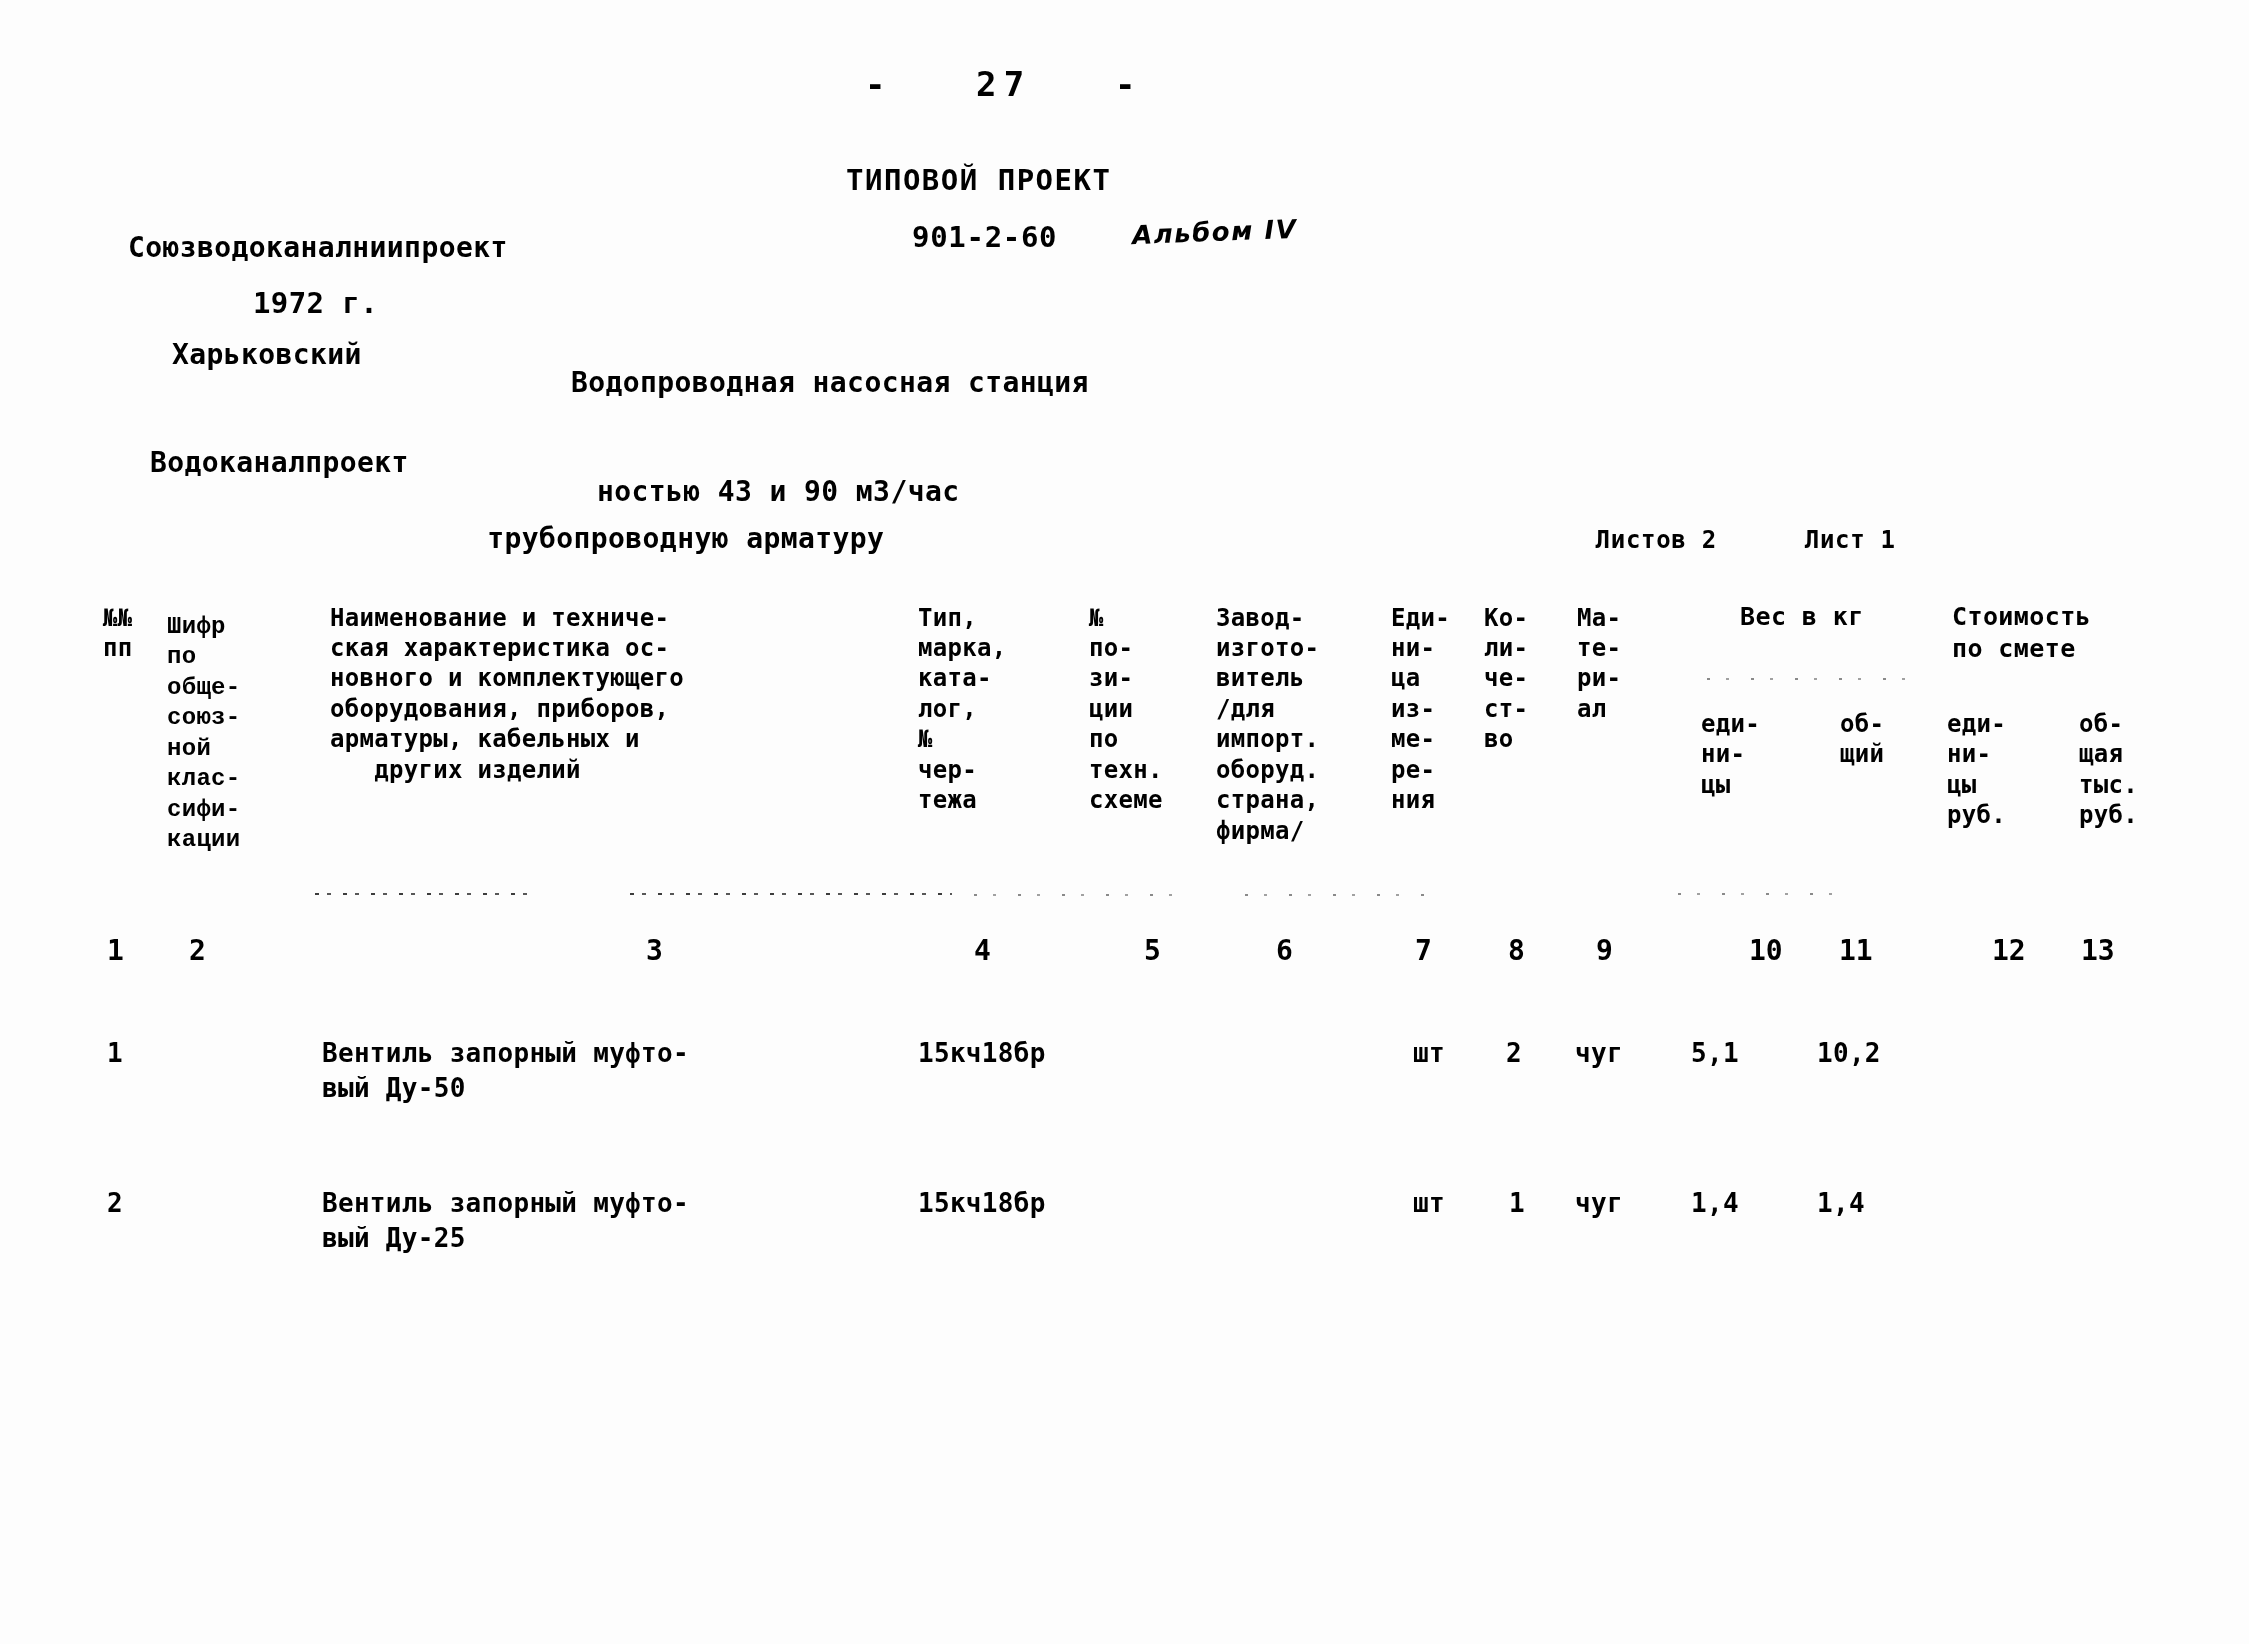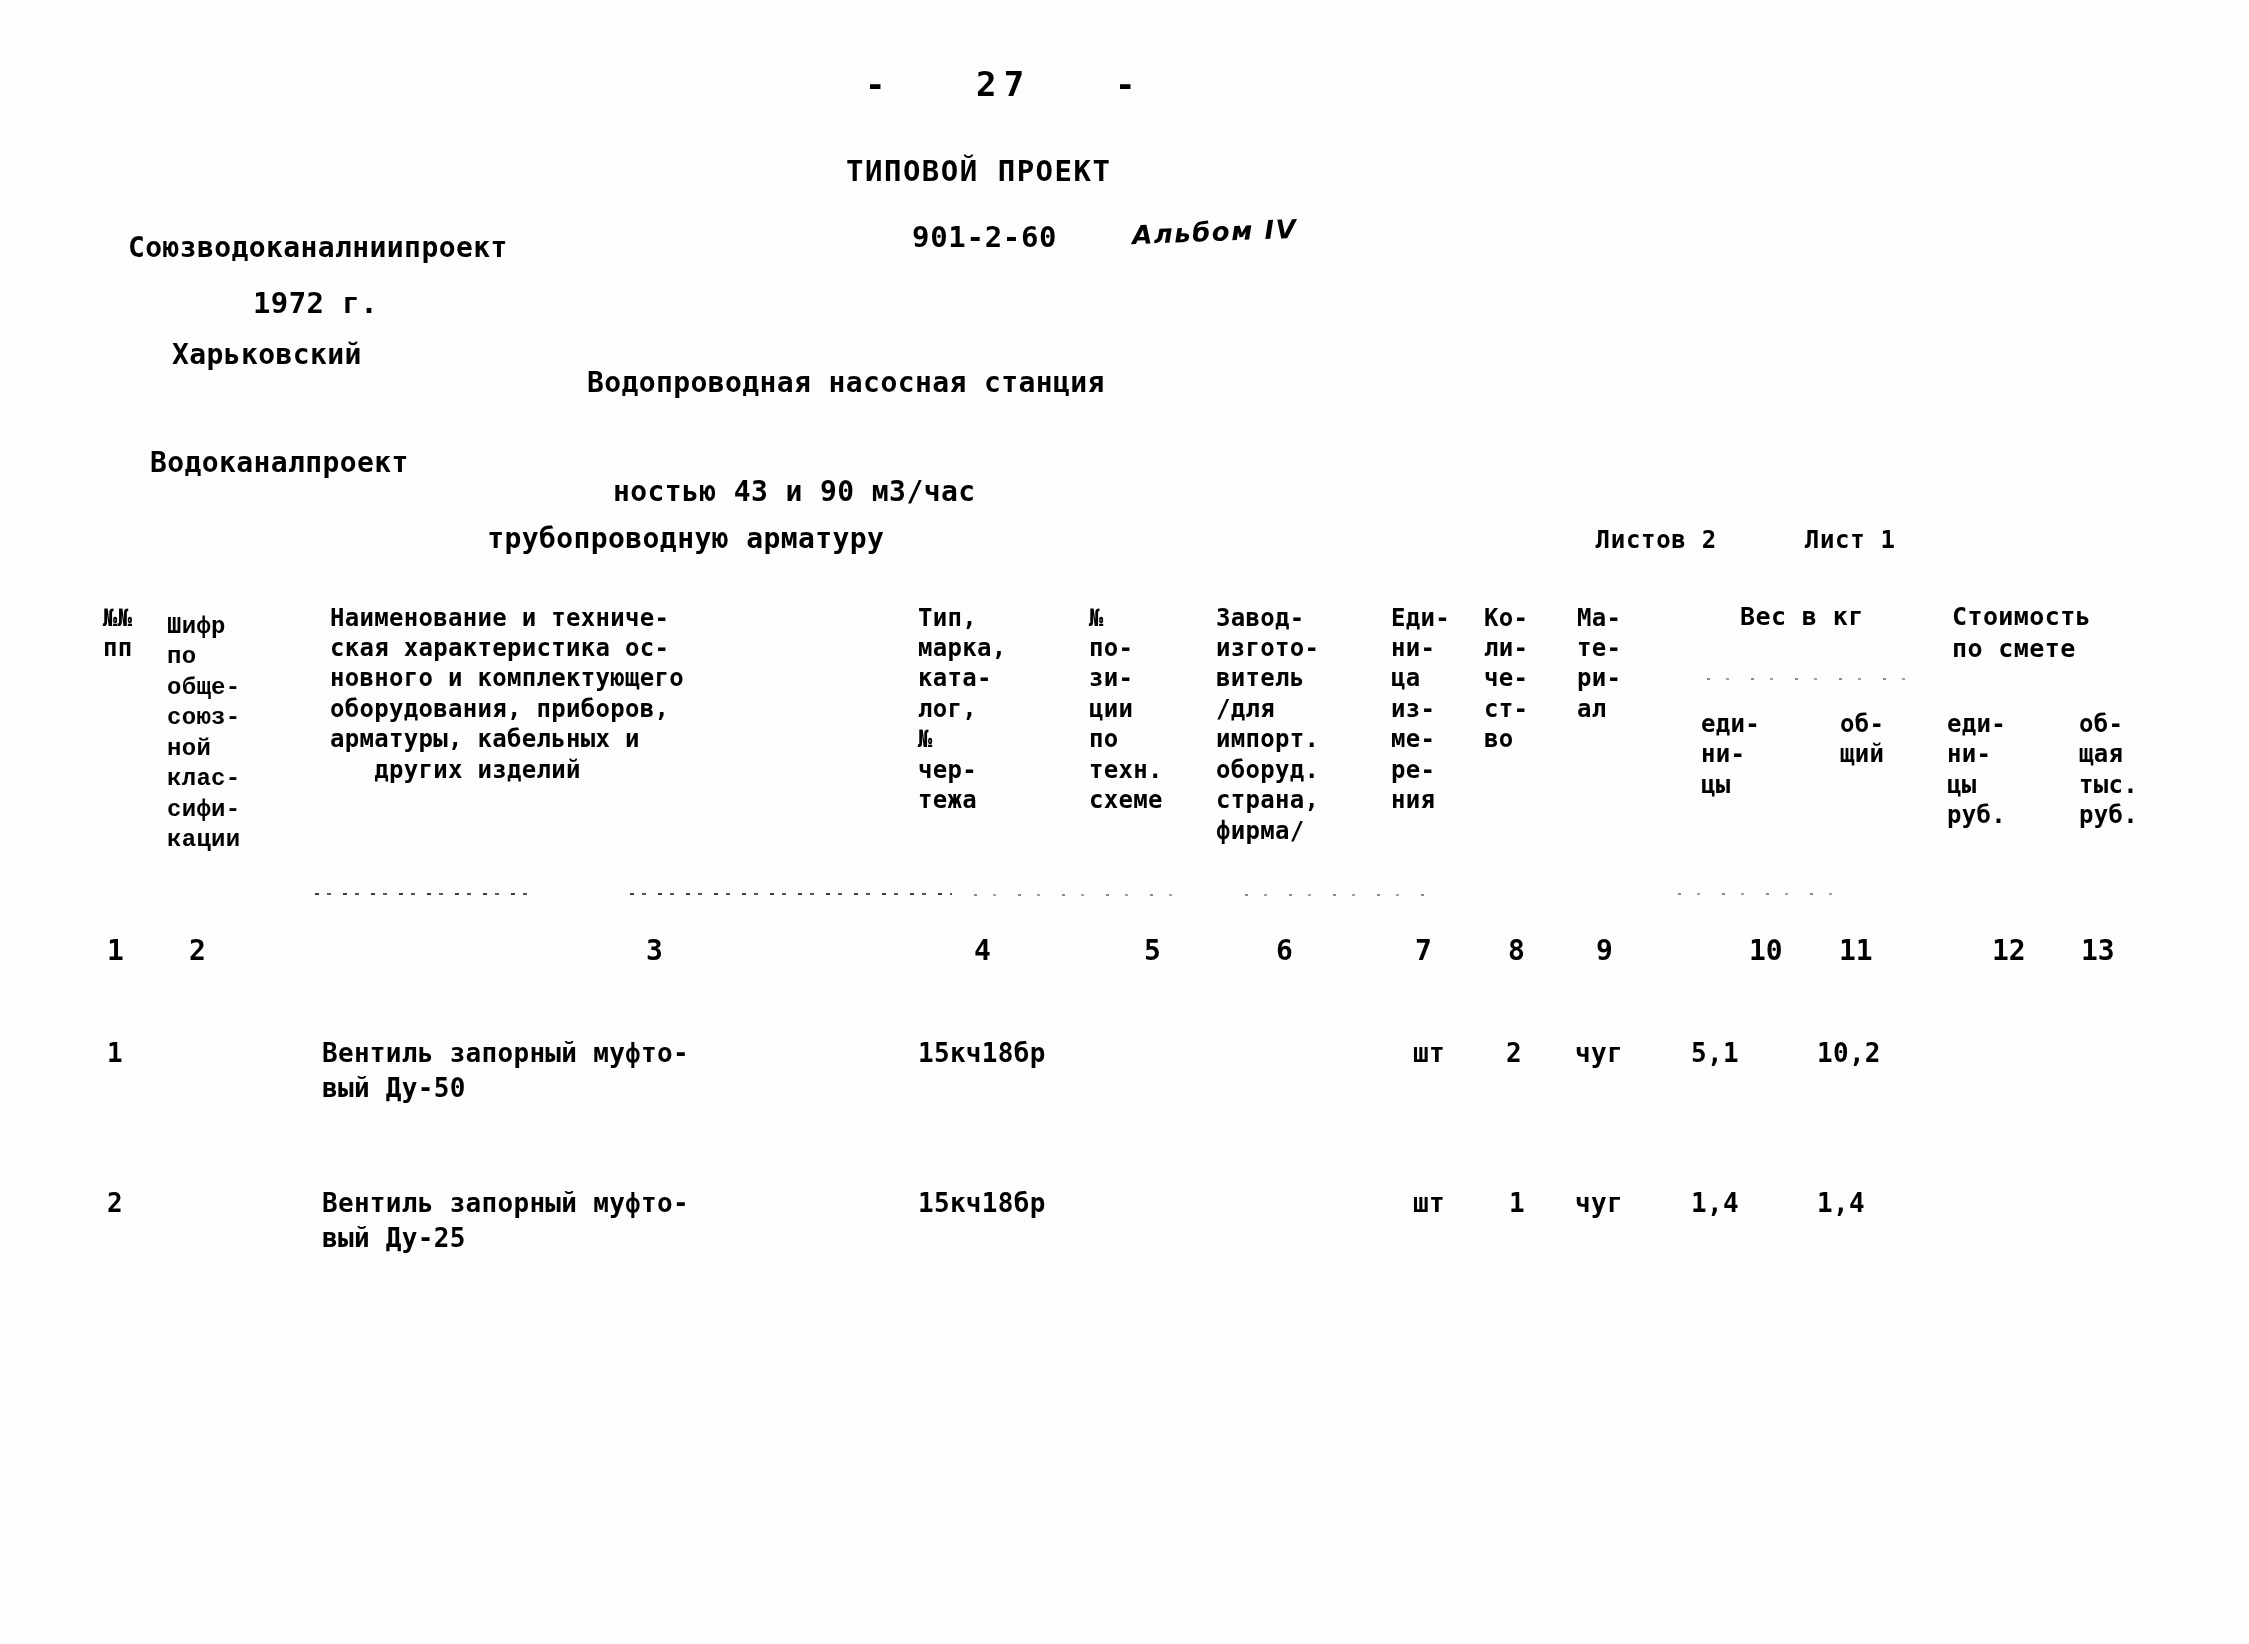--- a/index.html
+++ b/index.html
@@ -54,21 +54,21 @@
     position: absolute;
     left: 253px;
     top: 286px;
     font-size: 29px;
   }
 
   
   #project-kind {
     position: absolute;
     left: 846px;
-    top: 154px;
+    top: 163px;
     font-size: 29px;
     letter-spacing: 1.5px;
   }
   #project-code {
     position: absolute;
     left: 912px;
     top: 220px;
     font-size: 29px;
     letter-spacing: 0.7px;
   }
@@ -84,21 +84,20 @@
     transform: rotate(-2.2deg);
   }
 
   
   #station-desc {
     position: absolute;
     left: 571px;
     top: 292px;
     font-size: 28px;
     line-height: 1.30;
-    margin-left: 16px;
   }
   #station-desc .d3 { padding-left: 26px; }
 
   
   #spec-caption {
     position: absolute;
     left: 480px;
     top: 448px;
     font-size: 28px;
     line-height: 1.30;

